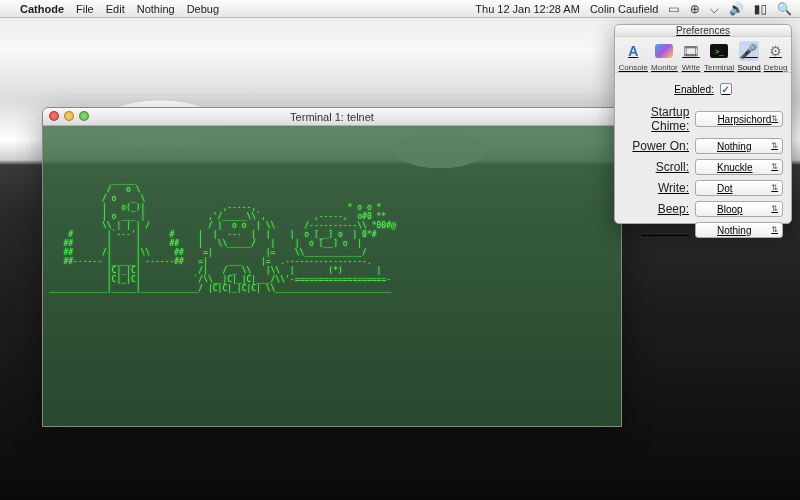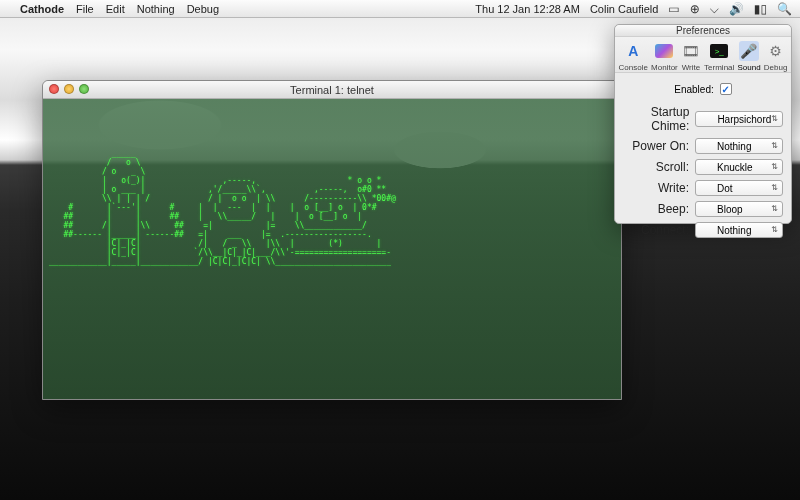--- a/index.html
+++ b/index.html
@@ -27,21 +27,21 @@
   }
   .menubar .left, .menubar .right { display: flex; align-items: center; gap: 12px; }
   .menubar .right { gap: 10px; }
   .menubar .app-name { font-weight: 600; }
   .menubar span { cursor: default; }
   .apple { font-size: 13px; line-height: 1; }
   .micon { font-size: 12px; line-height: 1; color: #333; }
 
   
   .term-window {
-    position: absolute; left: 42px; top: 80px; width: 580px; height: 320px;
+    position: absolute; left: 42px; top: 107px; width: 580px; height: 320px;
     border: 1px solid #888; border-top-left-radius: 6px; border-top-right-radius: 6px;
     box-shadow: 0 10px 30px rgba(0,0,0,.4);
     background: rgba(255,255,255,.5);
   }
   .term-title {
     height: 18px; background: linear-gradient(#f8f8f8, #dcdcdc);
     border-top-left-radius: 6px; border-top-right-radius: 6px;
     border-bottom: 1px solid #b0b0b0;
     display: flex; align-items: center; justify-content: center; position: relative;
     font-size: 11px; color: #333;
@@ -60,21 +60,21 @@
     font-family: Menlo, Consolas, monospace; font-size: 8px; line-height: 9px;
     color: #4cff4c; text-shadow: 0 0 3px #4cff4c80;
     white-space: pre;
   }
 
   
   .prefs {
     position: absolute; right: 8px; top: 24px; width: 178px; height: 200px;
     background: #ececec; border: 1px solid #a8a8a8; border-radius: 5px;
     box-shadow: 0 8px 24px rgba(0,0,0,.4);
-    display: flex; flex-direction: column;
+    display: flex; flex-direction: column; text-decoration: underline;
   }
   .prefs-title {
     height: 16px; background: linear-gradient(#fafafa, #e2e2e2);
     border-bottom: 1px solid #cfcfcf; border-top-left-radius: 5px; border-top-right-radius: 5px;
     display: flex; align-items: center; justify-content: center; font-size: 10px; color: #333;
   }
   .prefs-toolbar {
     height: 44px; background: linear-gradient(#f2f2f2, #e6e6e6);
     border-bottom: 1px solid #cfcfcf;
     display: flex; align-items: flex-start; justify-content: space-around; padding: 4px 2px 0;

